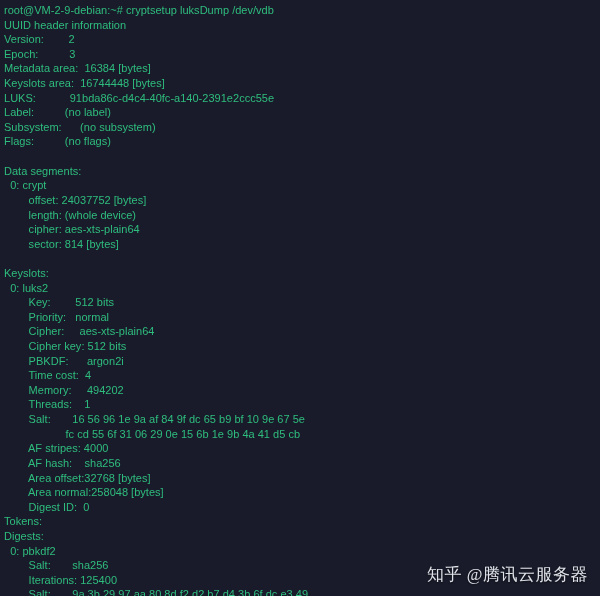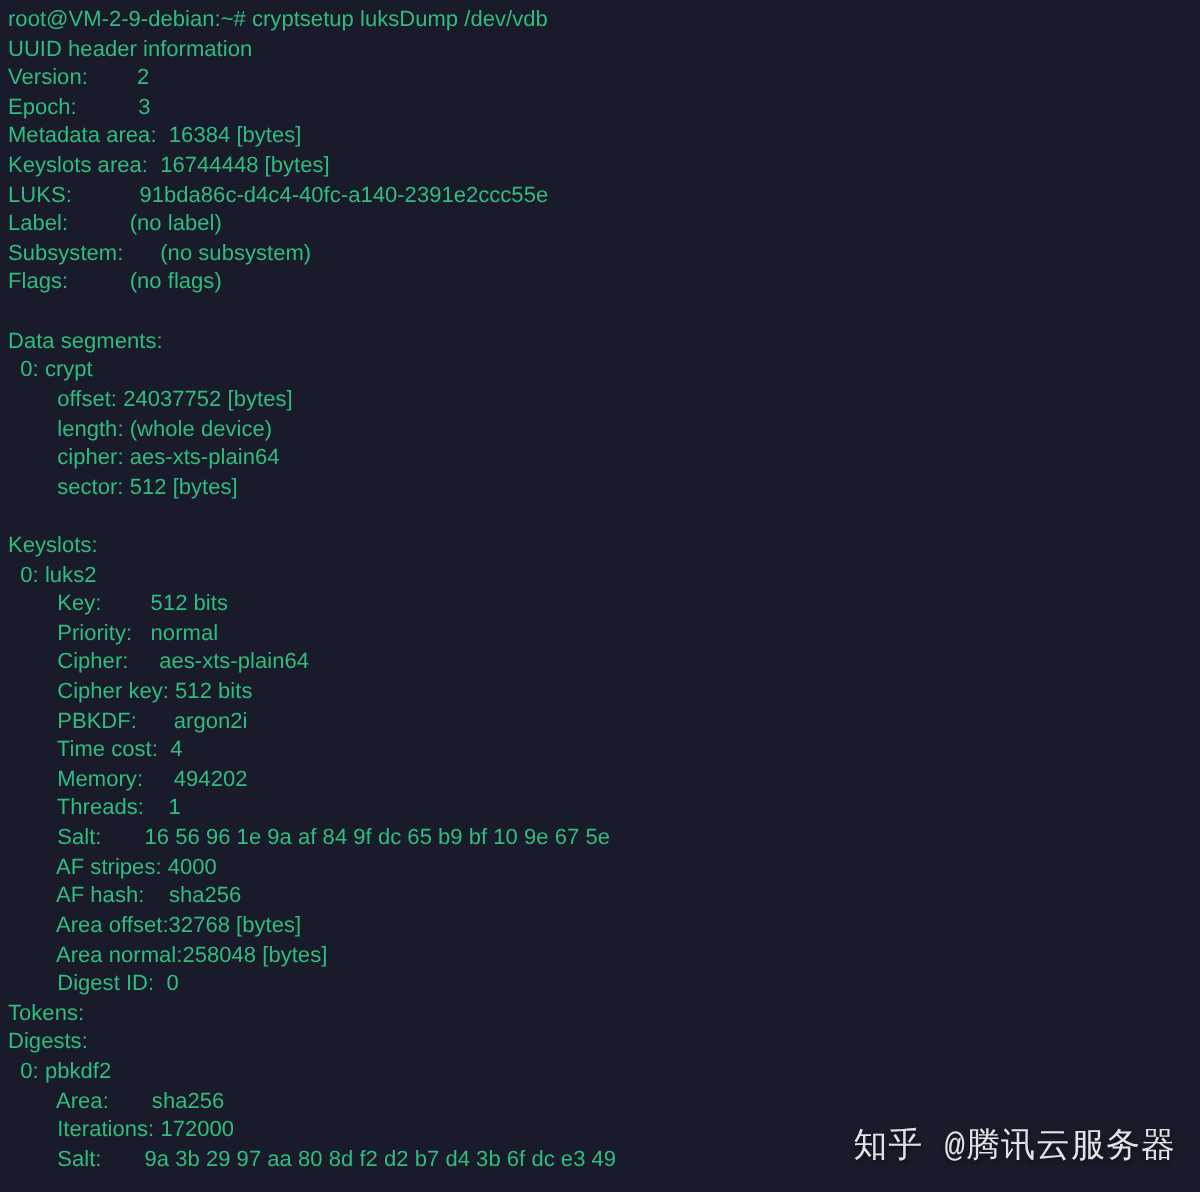--- a/index.html
+++ b/index.html
@@ -33,21 +33,21 @@
     letter-spacing: 0.02px;
     height: 14.62px;
   }
   .term-line.blank {
     color: transparent;
   }
   #watermark {
     position: absolute;
     right: 12px;
     bottom: 10px;
-    font-family: Liberation Mono, monospace;
+    font-family: Liberation Serif, serif;
     font-size: 17px;
     line-height: 22px;
     color: #dfe2e8;
     white-space: pre;
     letter-spacing: 0.5px;
     text-shadow: 0 1px 2px rgba(0,0,0,0.55);
   }
 </style>
 </head>
 <body>
@@ -62,39 +62,40 @@
     <div class="term-line">LUKS:           91bda86c-d4c4-40fc-a140-2391e2ccc55e</div>
     <div class="term-line">Label:          (no label)</div>
     <div class="term-line">Subsystem:      (no subsystem)</div>
     <div class="term-line">Flags:          (no flags)</div>
     <div class="term-line blank"> </div>
     <div class="term-line">Data segments:</div>
     <div class="term-line">  0: crypt</div>
     <div class="term-line">        offset: 24037752 [bytes]</div>
     <div class="term-line">        length: (whole device)</div>
     <div class="term-line">        cipher: aes-xts-plain64</div>
-    <div class="term-line">        sector: 512 [bytes]</div>
+    <div class="term-line">        sector: 814 [bytes]</div>
     <div class="term-line blank"> </div>
     <div class="term-line">Keyslots:</div>
     <div class="term-line">  0: luks2</div>
     <div class="term-line">        Key:        512 bits</div>
     <div class="term-line">        Priority:   normal</div>
     <div class="term-line">        Cipher:     aes-xts-plain64</div>
     <div class="term-line">        Cipher key: 512 bits</div>
     <div class="term-line">        PBKDF:      argon2i</div>
     <div class="term-line">        Time cost:  4</div>
     <div class="term-line">        Memory:     494202</div>
     <div class="term-line">        Threads:    1</div>
     <div class="term-line">        Salt:       16 56 96 1e 9a af 84 9f dc 65 b9 bf 10 9e 67 5e</div>
+    <div class="term-line">                    fc cd 55 6f 31 06 29 0e 15 6b 1e 9b 4a 41 d5 cb</div>
     <div class="term-line">        AF stripes: 4000</div>
     <div class="term-line">        AF hash:    sha256</div>
     <div class="term-line">        Area offset:32768 [bytes]</div>
     <div class="term-line">        Area normal:258048 [bytes]</div>
     <div class="term-line">        Digest ID:  0</div>
     <div class="term-line">Tokens:</div>
     <div class="term-line">Digests:</div>
     <div class="term-line">  0: pbkdf2</div>
-    <div class="term-line">        Area:       sha256</div>
-    <div class="term-line">        Iterations: 172000</div>
+    <div class="term-line">        Salt:       sha256</div>
+    <div class="term-line">        Iterations: 125400</div>
     <div class="term-line">        Salt:       9a 3b 29 97 aa 80 8d f2 d2 b7 d4 3b 6f dc e3 49</div>
   </div>
 
 <div id="watermark">知乎 @腾讯云服务器</div>
 
 </body></html>

